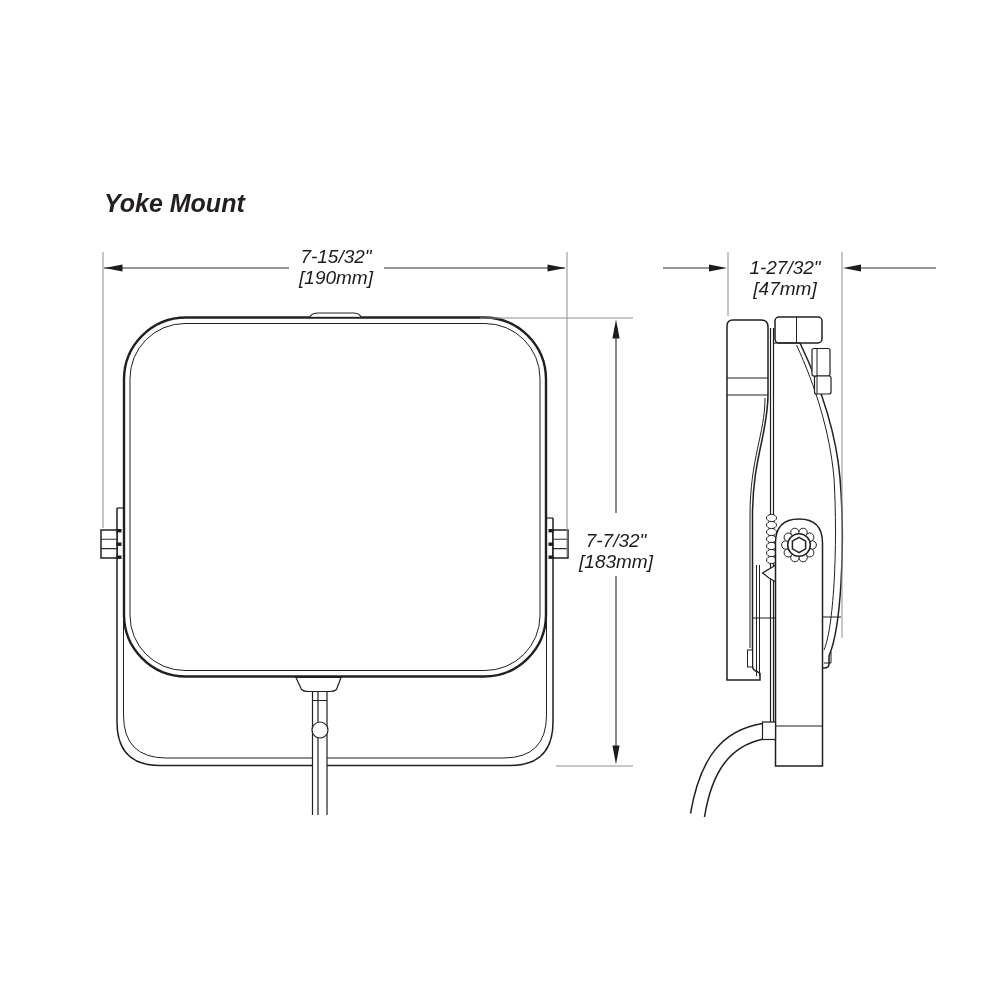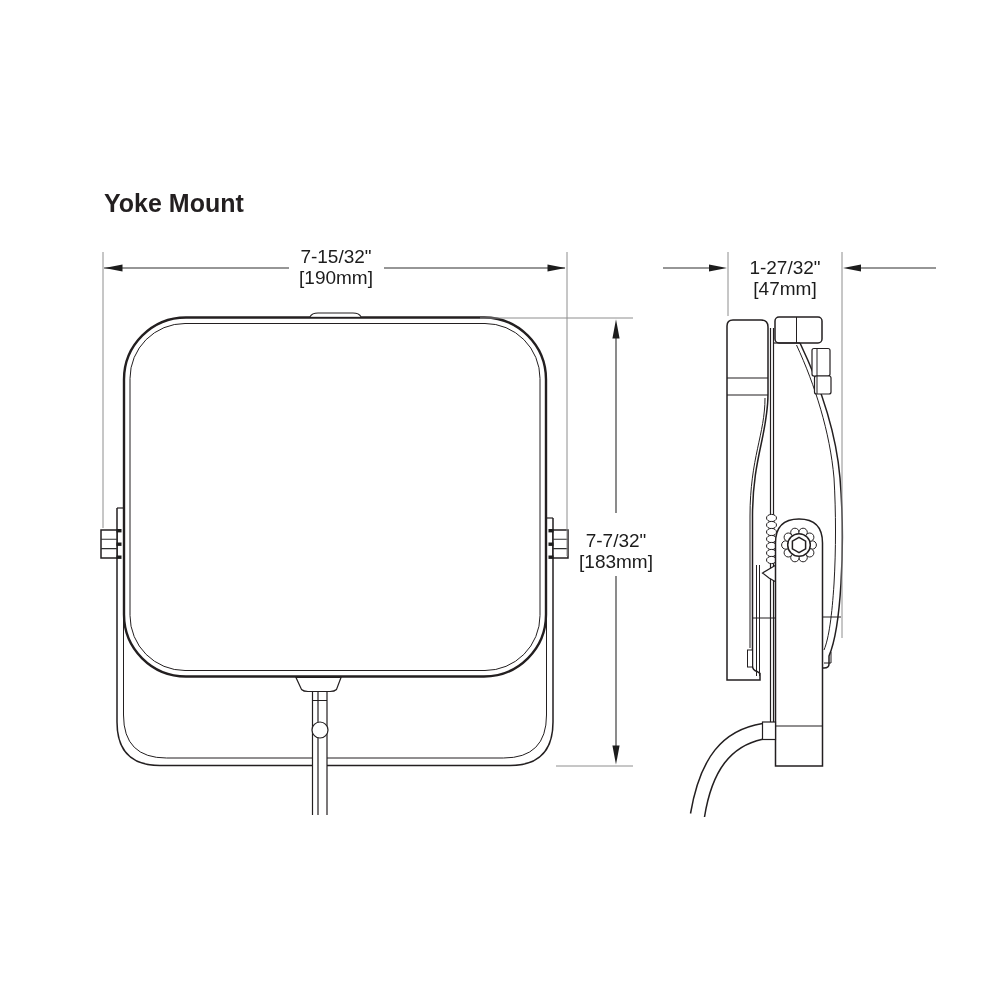--- a/index.html
+++ b/index.html
@@ -1,16 +1,16 @@
 <!DOCTYPE html>
 <html><head>
 <meta charset="utf-8">
 <style>
   html,body{margin:0;padding:0;background:#ffffff;}
-  .page{width:1000px;height:1000px;background:#ffffff;position:relative;overflow:hidden;}
+  .page{width:1000px;height:1000px;background:#ffffff;position:relative;overflow:hidden;font-style:italic;}
   svg{display:block;}
   .ln{stroke:#231f20;fill:none;stroke-width:1.5;stroke-linecap:butt;}
   .thick{stroke-width:2.4;}
   .mid{stroke-width:1.2;}
   .thin{stroke-width:1;}
   .fw{fill:#ffffff;}
   .dim{stroke:#2e2e2e;stroke-width:1.1;fill:none;}
   .ext{stroke:#8e8e8e;stroke-width:1;fill:none;}
   .arrow{fill:#1c1c1c;stroke:none;}
   text.dimtxt{font-family:"Liberation Sans",sans-serif;font-size:19px;fill:#1c1c1c;text-anchor:middle;}

